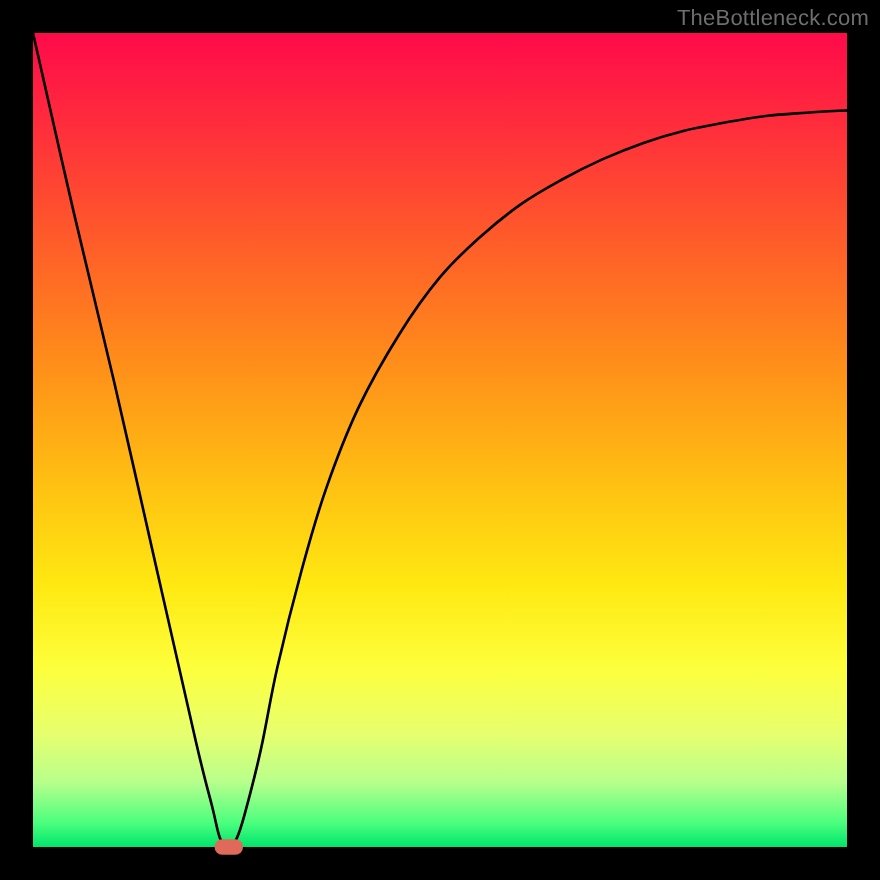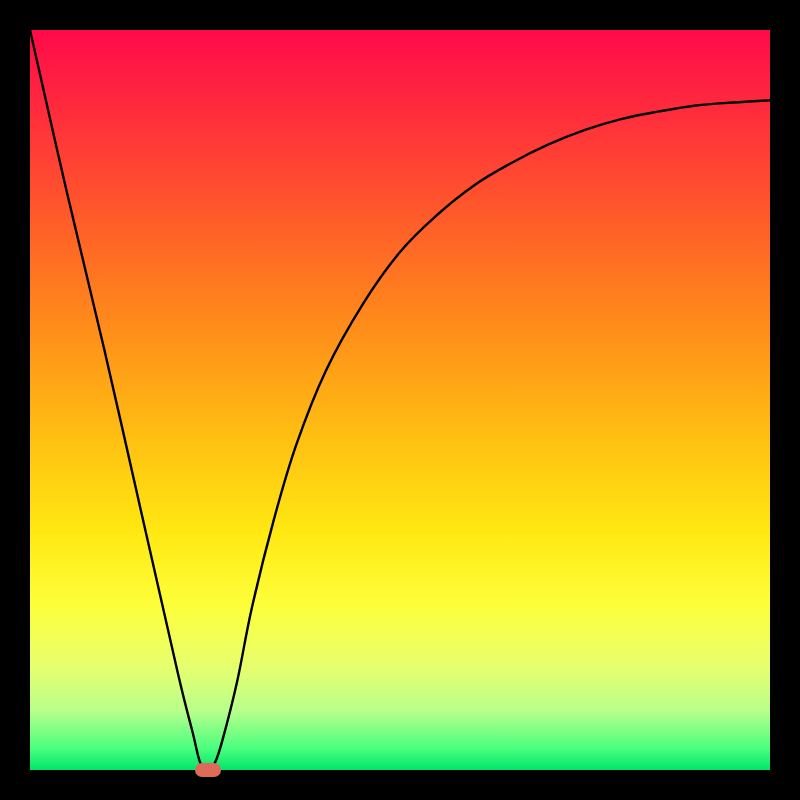--- a/index.html
+++ b/index.html
@@ -71,13 +71,14 @@
 
   <div class="plot-area">
 
     <svg class="curve" viewBox="0 0 740 740" preserveAspectRatio="none">
       <path id="curve-path" fill="none" stroke="#000" stroke-width="2.4" stroke-linejoin="round" stroke-linecap="round" d="M 0.00 0.00 C 6.66 29.30, 23.68 105.52, 37.00 162.80 C 50.32 220.08, 60.68 260.92, 74.00 318.20 C 87.32 375.48, 97.68 422.39, 111.00 481.00 C 124.32 539.61, 138.68 603.84, 148.00 643.80 C 157.32 683.76, 158.80 687.02, 162.80 703.00 C 166.80 718.98, 167.54 725.94, 170.20 732.60 C 172.86 739.26, 174.94 740.00, 177.60 740.00 C 180.26 740.00, 182.34 737.93, 185.00 732.60 C 187.66 727.27, 188.40 725.05, 192.40 710.40 C 196.40 695.75, 201.87 675.18, 207.20 651.20 C 212.53 627.22, 215.34 606.50, 222.00 577.20 C 228.66 547.90, 236.21 517.70, 244.20 488.40 C 252.19 459.10, 257.08 441.04, 266.40 414.40 C 275.72 387.76, 284.01 365.71, 296.00 340.40 C 307.99 315.09, 319.68 295.11, 333.00 273.80 C 346.32 252.49, 356.68 237.98, 370.00 222.00 C 383.32 206.02, 393.68 196.99, 407.00 185.00 C 420.32 173.01, 430.68 164.72, 444.00 155.40 C 457.32 146.08, 467.68 140.53, 481.00 133.20 C 494.32 125.87, 504.68 120.69, 518.00 114.70 C 531.32 108.71, 541.68 104.56, 555.00 99.90 C 568.32 95.24, 578.68 92.13, 592.00 88.80 C 605.32 85.47, 615.68 83.80, 629.00 81.40 C 642.32 79.00, 652.68 77.08, 666.00 75.48 C 679.32 73.88, 689.68 73.45, 703.00 72.52 C 716.32 71.59, 733.34 70.70, 740.00 70.30"></path>
     </svg>
 
     <div id="marker" class="marker" style="left: 177.6px; top: 740px;"></div>
   </div>
 
+  <div class="watermark">TheBottleneck.com</div>
 </div>
 
 </body></html>

